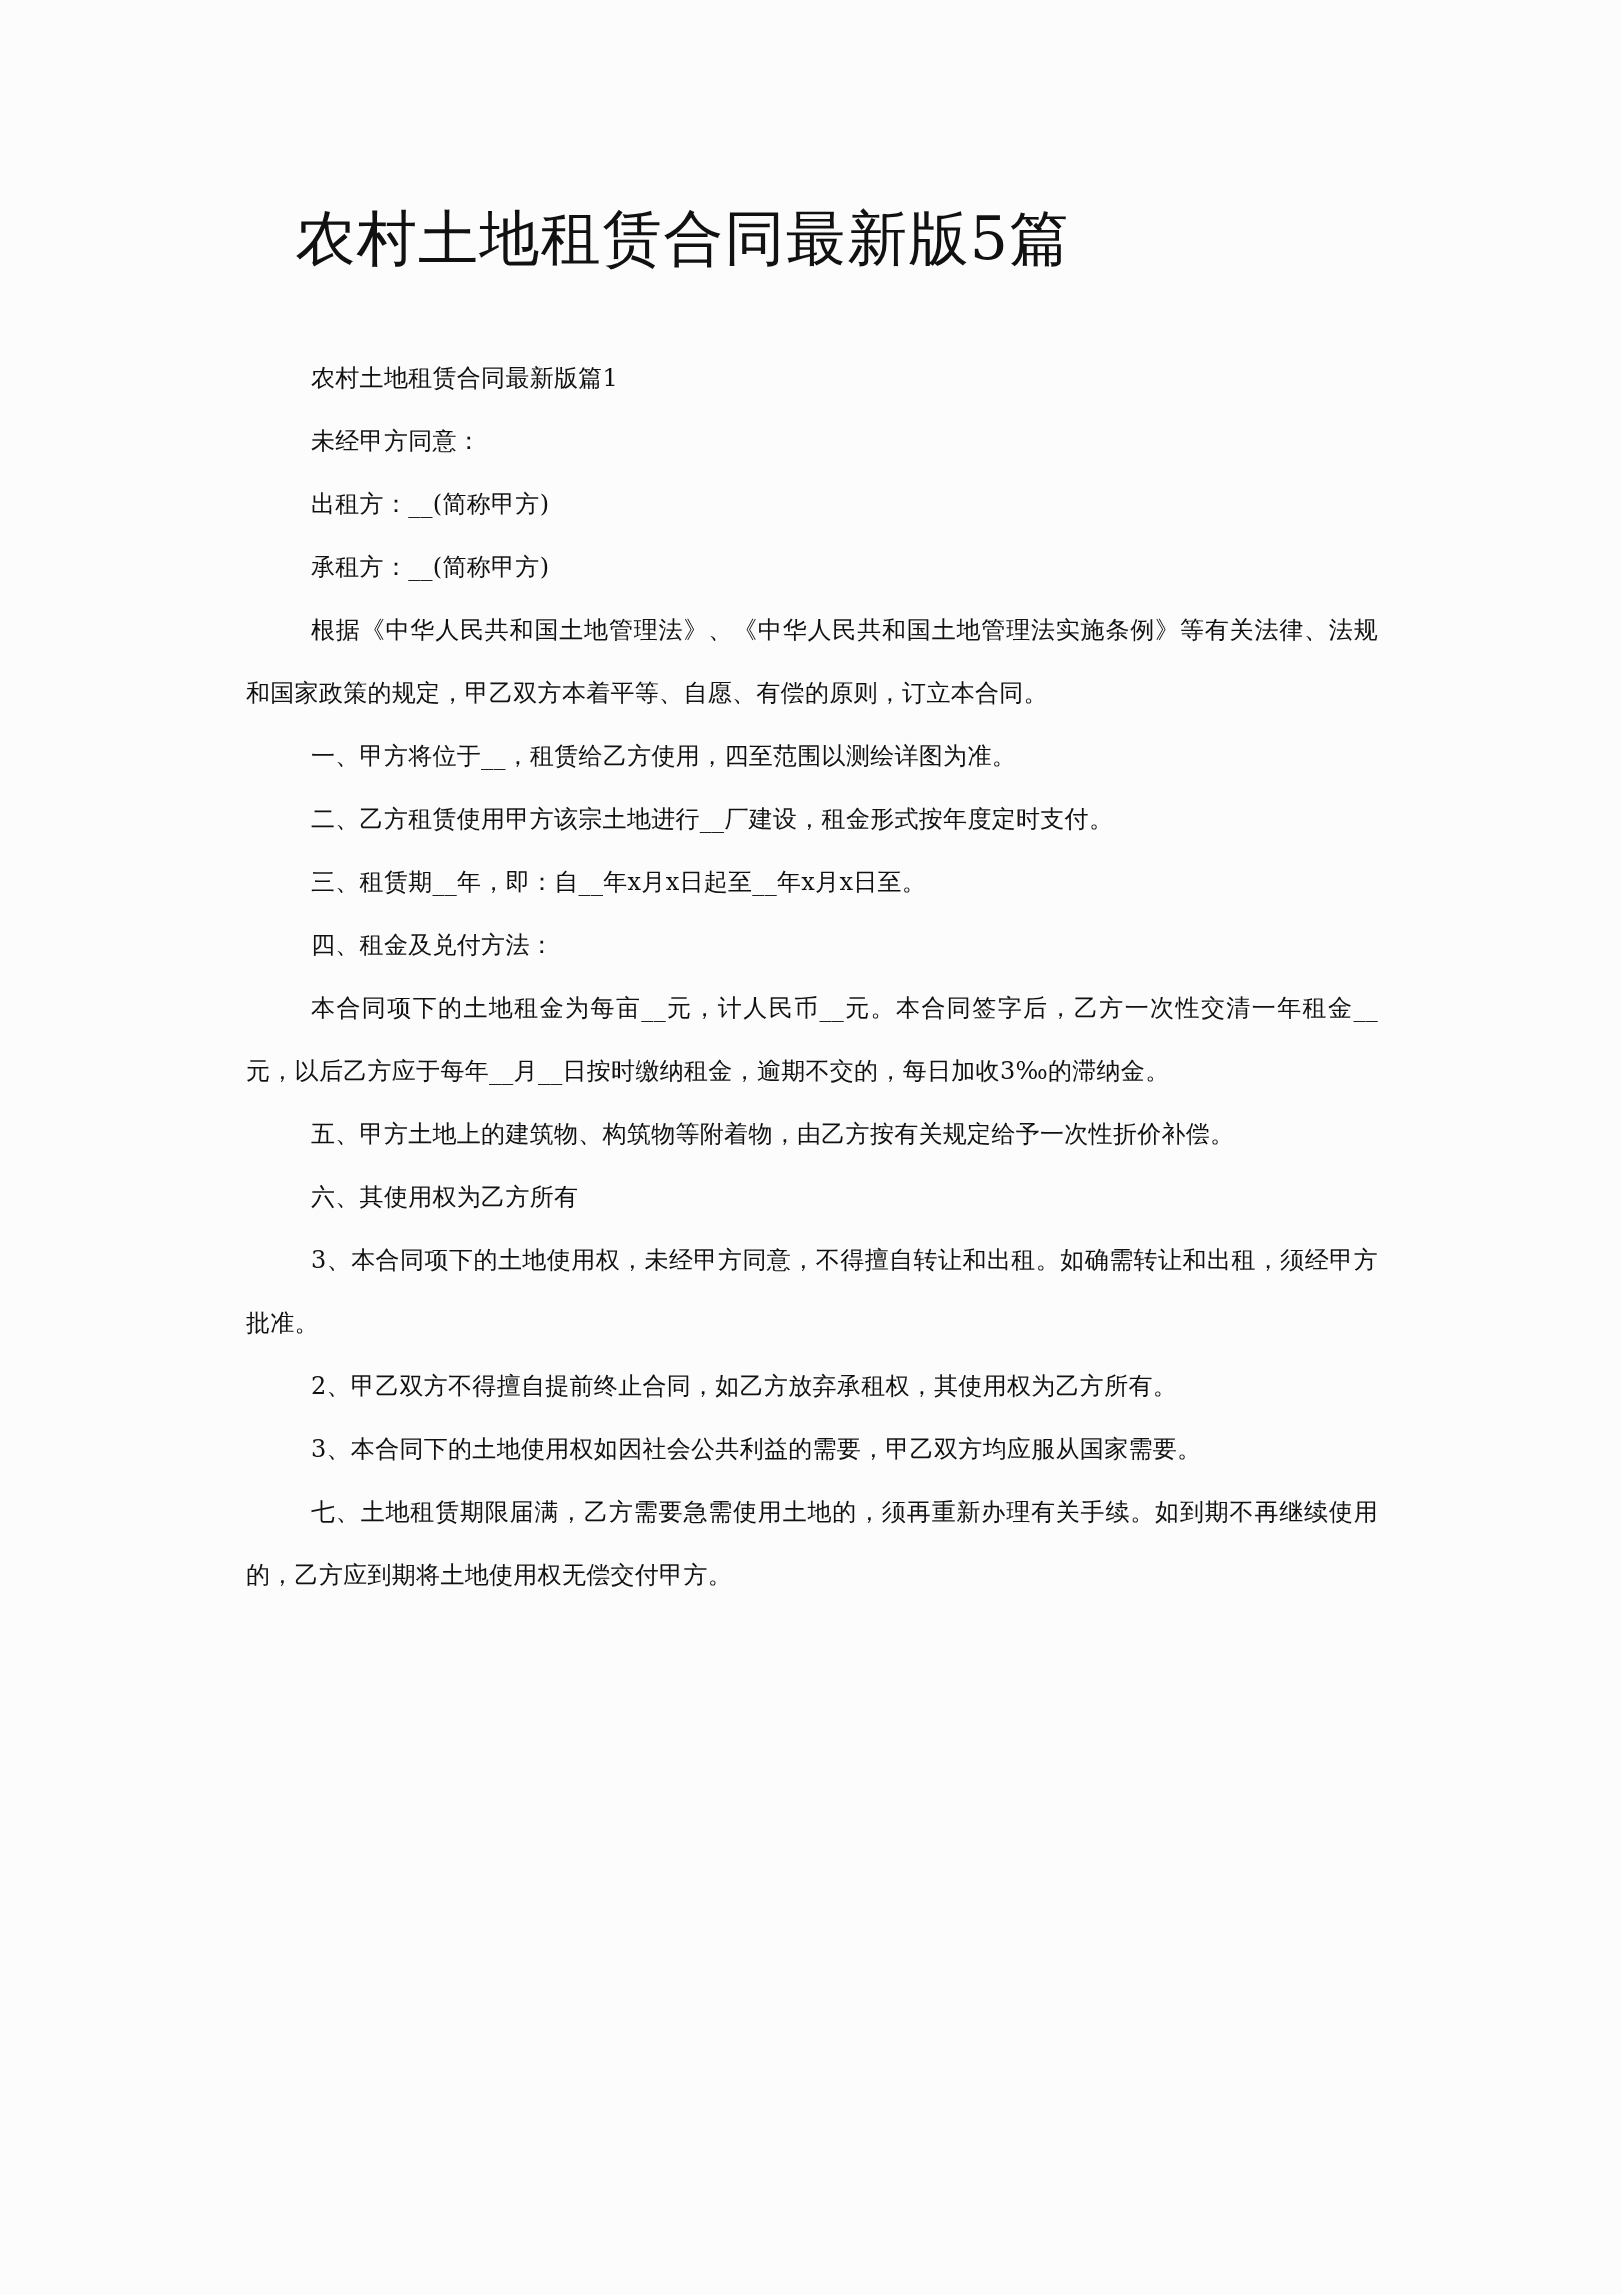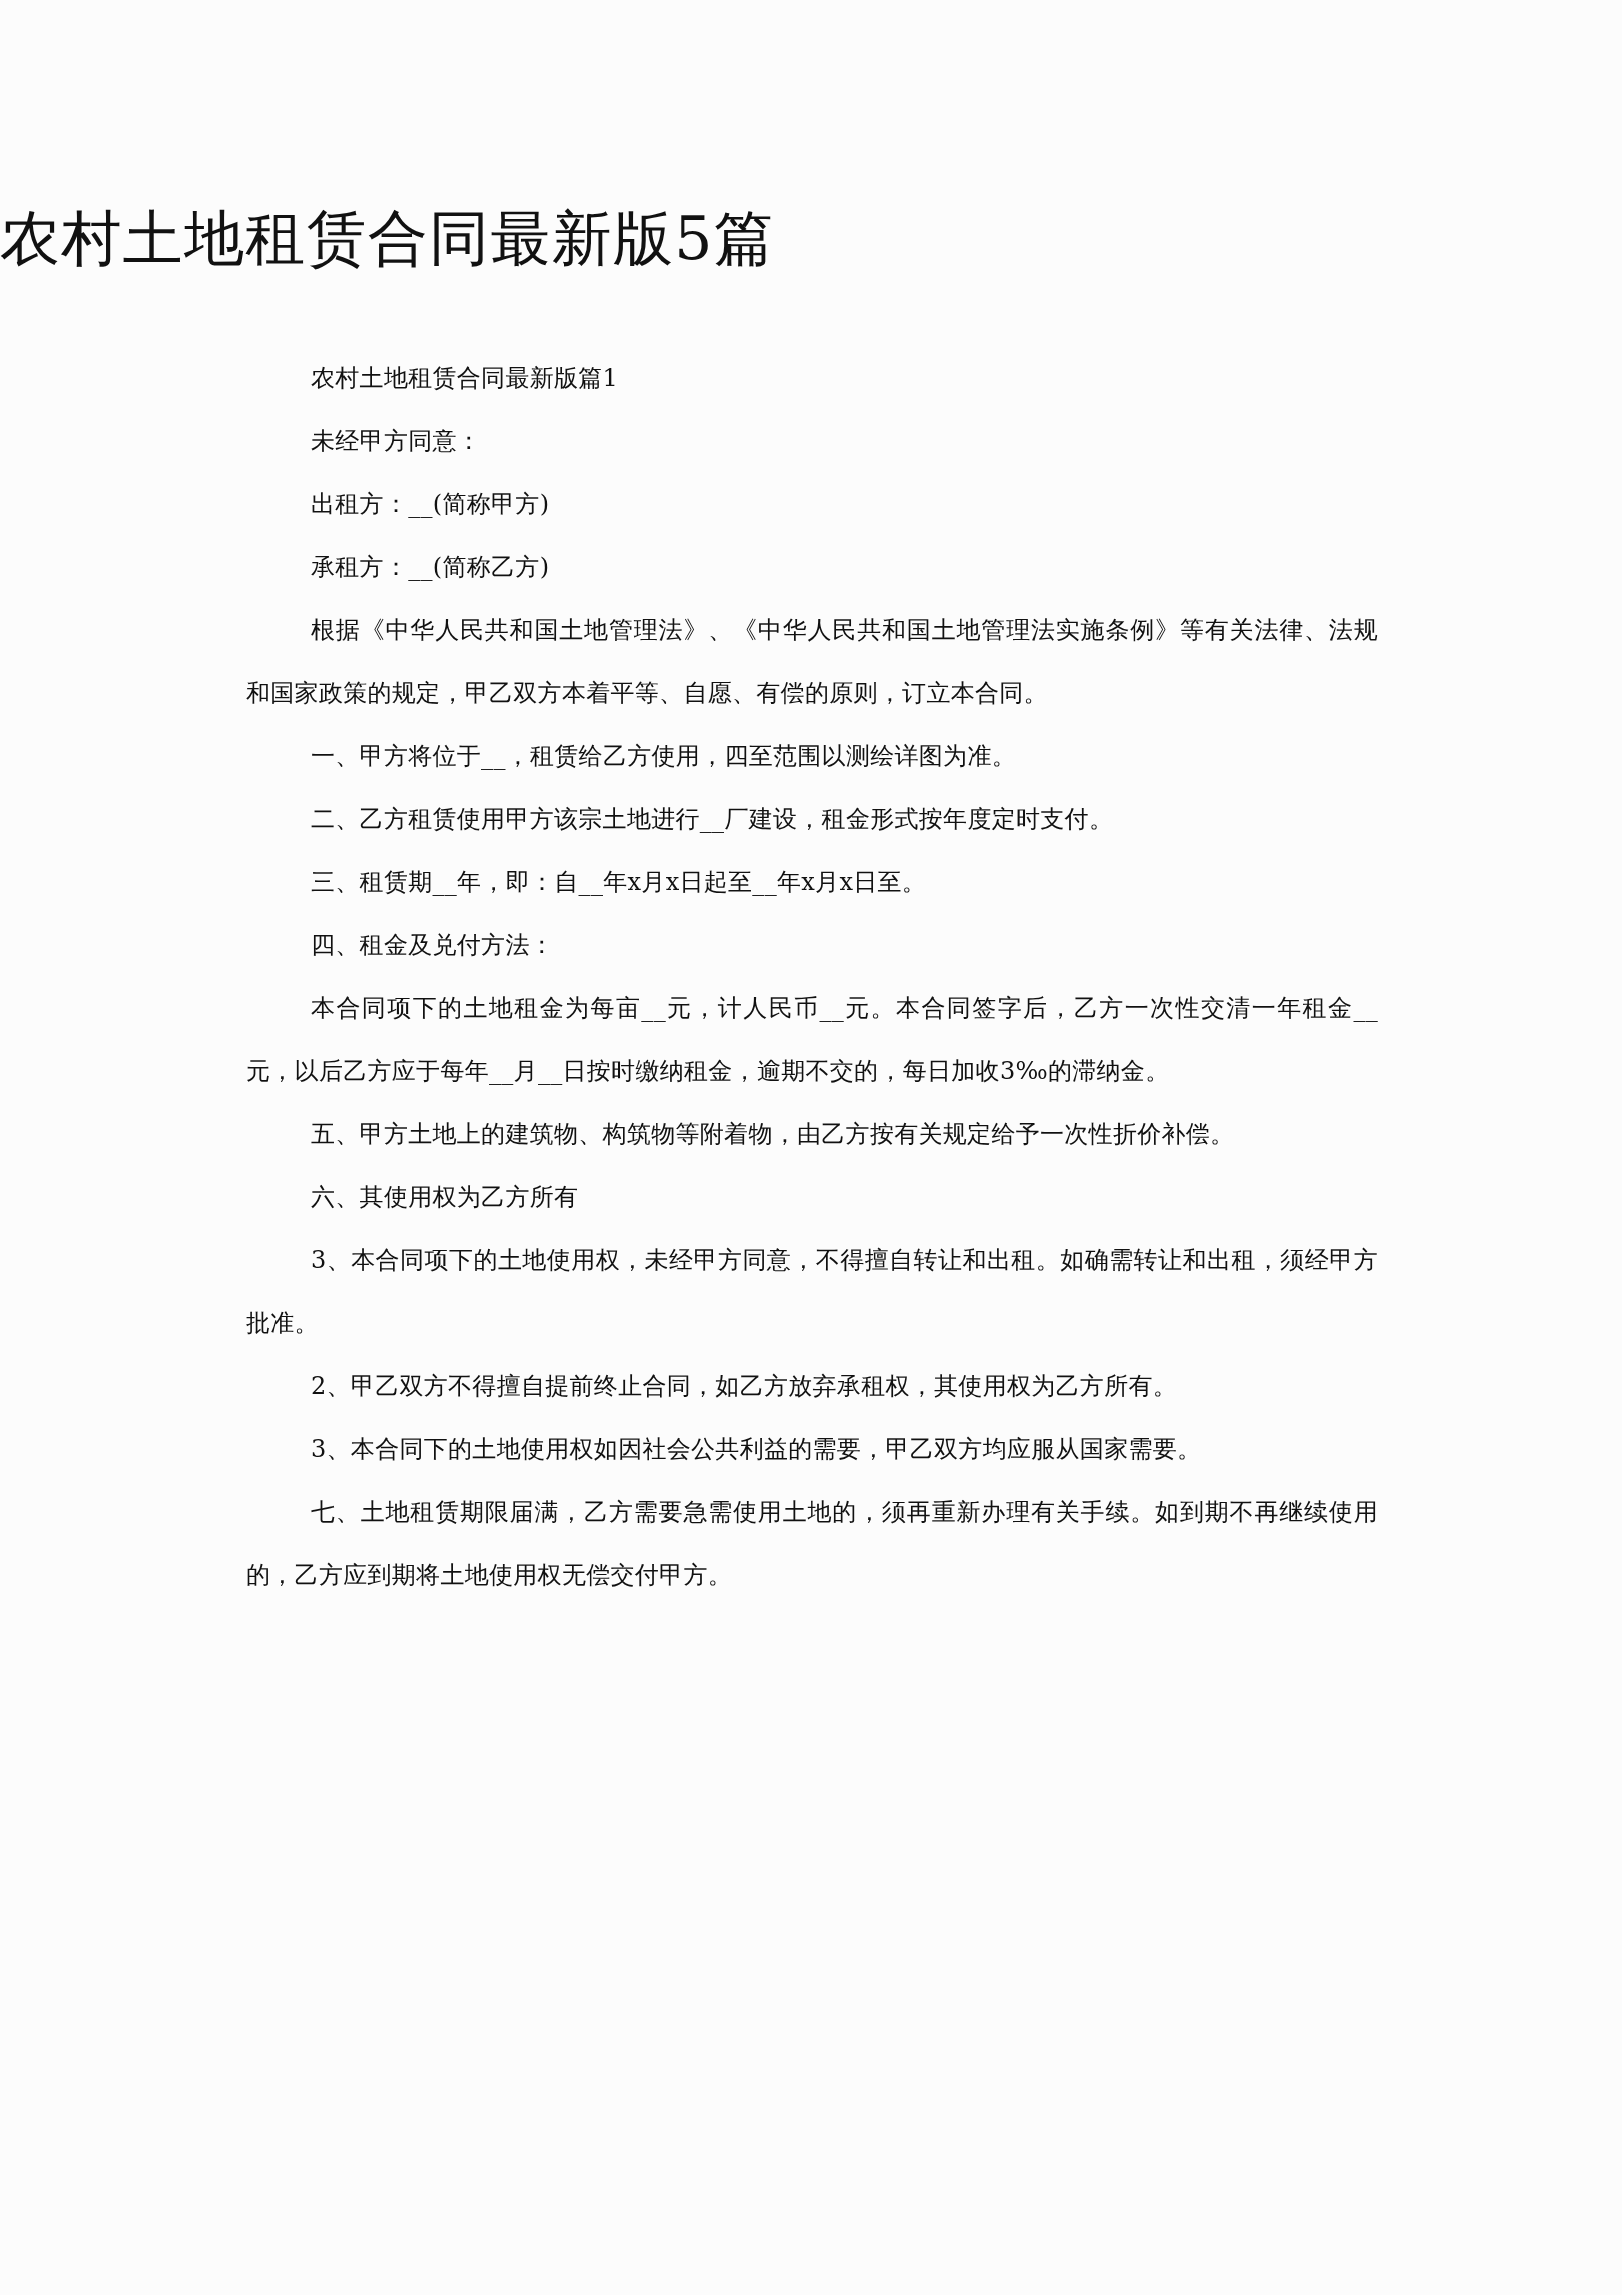--- a/index.html
+++ b/index.html
@@ -20,20 +20,21 @@
       left: 0;
       top: 0;
       width: 1623px;
       height: 2295px;
     }
     .title {
       position: absolute;
       top: 196px;
       left: 0;
       width: 1366px;
+      text-align: center;
       font-size: 60px;
       line-height: 85px;
       letter-spacing: 1.3px;
       font-weight: normal;
       margin: 0;
     }
     .body {
       position: absolute;
       top: 347px;
       left: 246px;
@@ -53,21 +54,21 @@
 </head>
 <body>
 
 <div class="page">
   <h1 class="title">农村土地租赁合同最新版5篇</h1>
 
   <div class="body">
     <p class="p">农村土地租赁合同最新版篇1</p>
     <p class="p">未经甲方同意：</p>
     <p class="p">出租方：__(简称甲方)</p>
-    <p class="p">承租方：__(简称乙方)</p>
+    <p class="p">承租方：__(简称甲方)</p>
     <p class="p">根据《中华人民共和国土地管理法》、《中华人民共和国土地管理法实施条例》等有关法律、法规和国家政策的规定，甲乙双方本着平等、自愿、有偿的原则，订立本合同。</p>
     <p class="p">一、甲方将位于__，租赁给乙方使用，四至范围以测绘详图为准。</p>
     <p class="p">二、乙方租赁使用甲方该宗土地进行__厂建设，租金形式按年度定时支付。</p>
     <p class="p">三、租赁期__年，即：自__年x月x日起至__年x月x日至。</p>
     <p class="p">四、租金及兑付方法：</p>
     <p class="p">本合同项下的土地租金为每亩__元，计人民币__元。本合同签字后，乙方一次性交清一年租金__元，以后乙方应于每年__月__日按时缴纳租金，逾期不交的，每日加收3‰的滞纳金。</p>
     <p class="p">五、甲方土地上的建筑物、构筑物等附着物，由乙方按有关规定给予一次性折价补偿。</p>
     <p class="p">六、其使用权为乙方所有</p>
     <p class="p">3、本合同项下的土地使用权，未经甲方同意，不得擅自转让和出租。如确需转让和出租，须经甲方批准。</p>
     <p class="p">2、甲乙双方不得擅自提前终止合同，如乙方放弃承租权，其使用权为乙方所有。</p>

